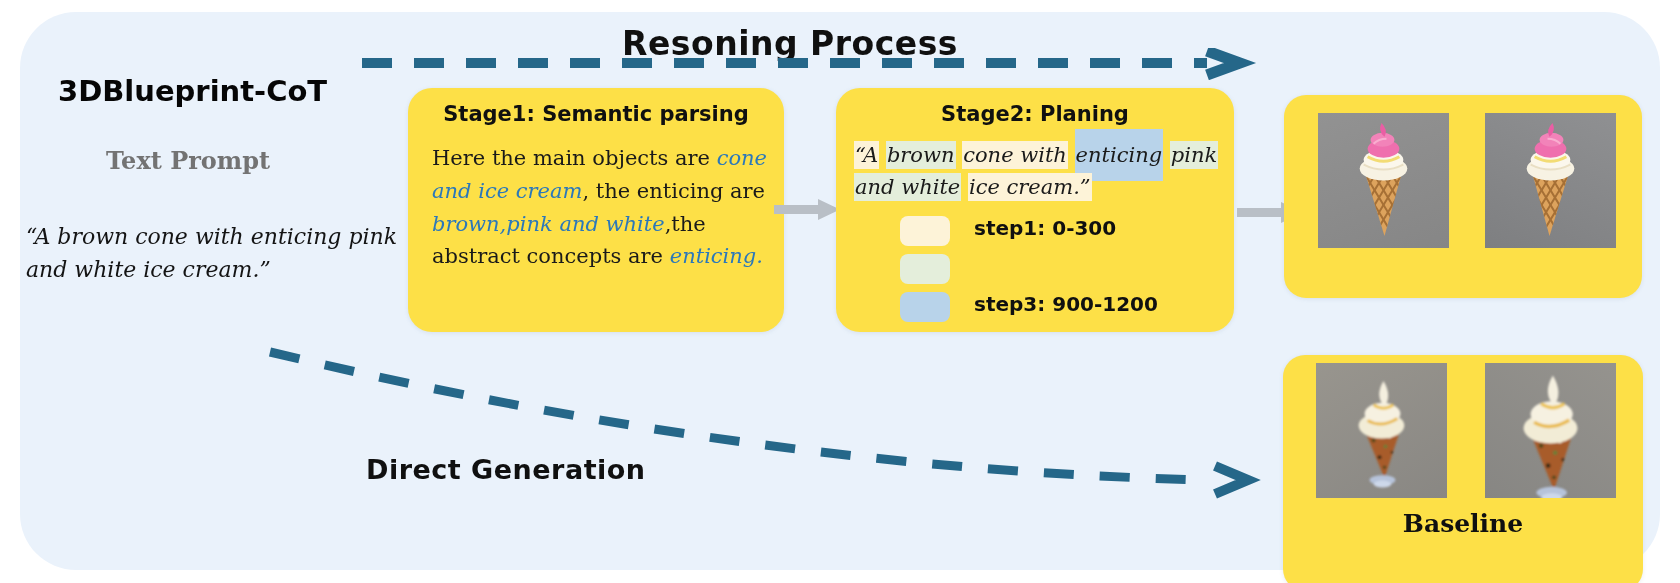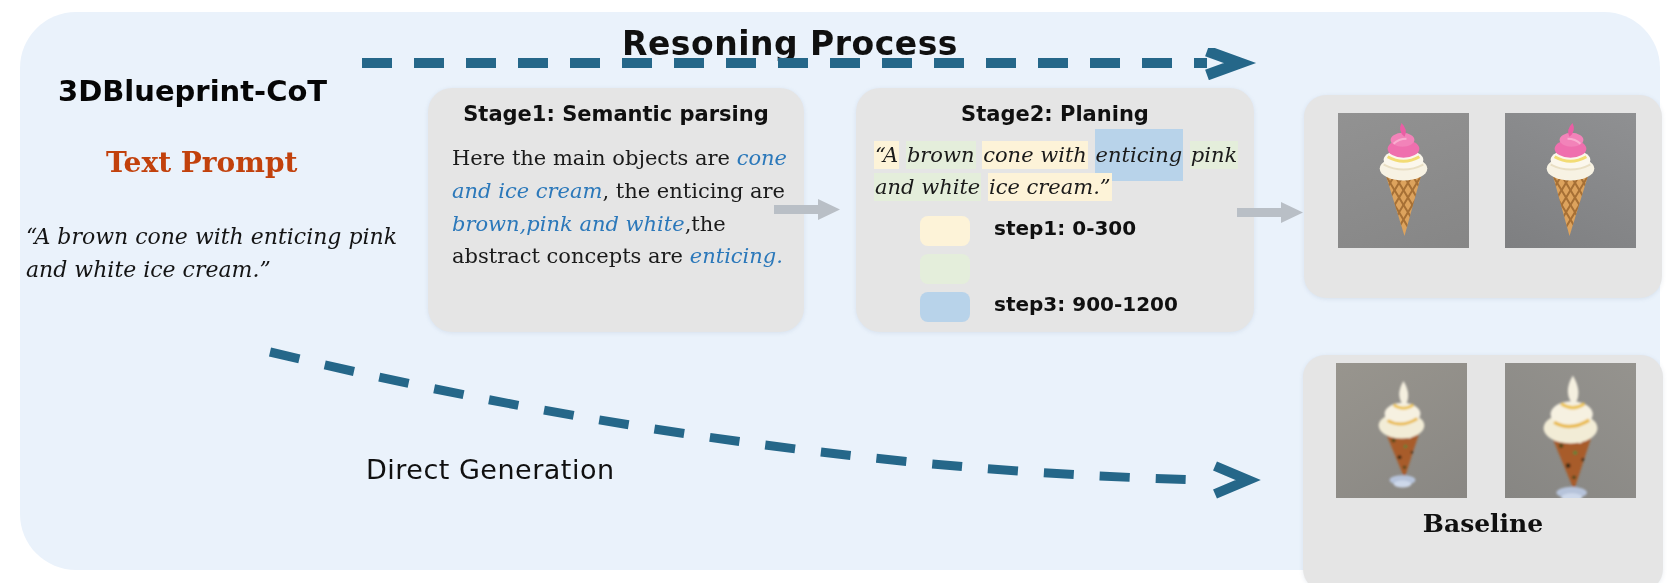--- a/index.html
+++ b/index.html
@@ -7,33 +7,33 @@
     width:1680px;height:583px;position:relative;background:#ffffff;
     font-family:"DejaVu Sans",sans-serif;overflow:hidden;
   }
   .panel{position:absolute;left:20px;top:12px;width:1640px;height:558px;
     border-radius:56px;background:#eaf2fb;}
   
   .reasoning-label{position:absolute;left:580px;top:24px;width:420px;text-align:center;
     font-size:33px;font-weight:bold;color:#101010;letter-spacing:.5px;}
   .arrow-top{position:absolute;left:362px;top:48px;}
   .arrow-curve{position:absolute;left:240px;top:330px;}
-  .direct-label{position:absolute;left:366px;top:454px;font-size:27px;font-weight:normal;
+  .direct-label{position:absolute;left:366px;top:454px;font-size:27px;font-weight:bold;
     color:#101010;letter-spacing:.5px;}
   .garrow1{position:absolute;left:774px;top:196px;}
   .garrow2{position:absolute;left:1237px;top:199px;}
   
   .method-title{position:absolute;left:58px;top:74px;font-size:29px;font-weight:bold;color:#060606;}
   .prompt-label{position:absolute;left:106px;top:146px;font-family:"DejaVu Serif",serif;
-    font-weight:bold;font-size:28px;color:#c2410c;}
+    font-weight:bold;font-size:24px;color:#737373;}
   .prompt-quote{position:absolute;left:26px;top:220px;font-family:"DejaVu Serif",serif;
     font-style:italic;font-size:22px;line-height:1.5;color:#141414;white-space:nowrap;}
   
-  .card{position:absolute;background:#e5e5e5;border-radius:24px;
-    box-shadow:0 1px 4px rgba(110,135,170,.16);margin-left:20px;}
+  .card{position:absolute;background:#fde047;border-radius:24px;
+    box-shadow:0 1px 4px rgba(110,135,170,.16);}
   .stage1{left:408px;top:88px;width:376px;height:244px;}
   .stage2{left:836px;top:88px;width:398px;height:244px;}
   .card-title{position:absolute;top:14px;left:0;width:100%;text-align:center;
     font-weight:bold;font-size:21px;color:#101010;}
   .stage1-body{position:absolute;left:24px;top:54px;width:340px;
     font-family:"DejaVu Serif",serif;font-size:21px;line-height:1.56;color:#1a1a1a;white-space:nowrap;}
   .t-blue{color:#2b78ba;font-style:italic;}
   .stage2-annotated{position:absolute;left:18px;top:52px;width:370px;
     font-family:"DejaVu Serif",serif;font-style:italic;font-size:21px;line-height:1.5;
     color:#1a1a1a;white-space:nowrap;}

